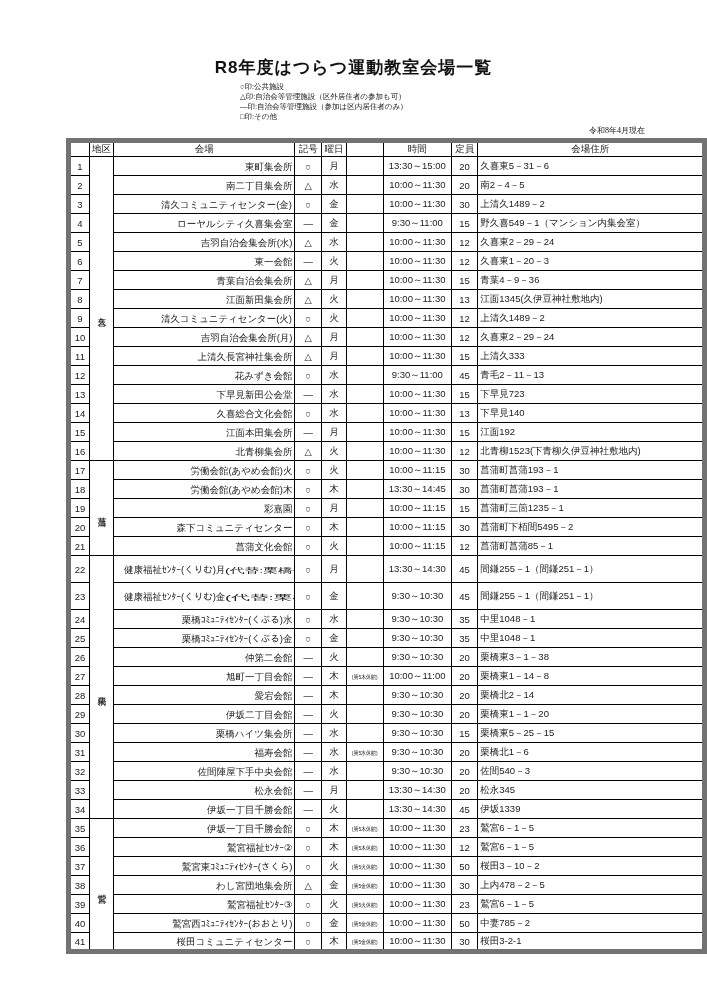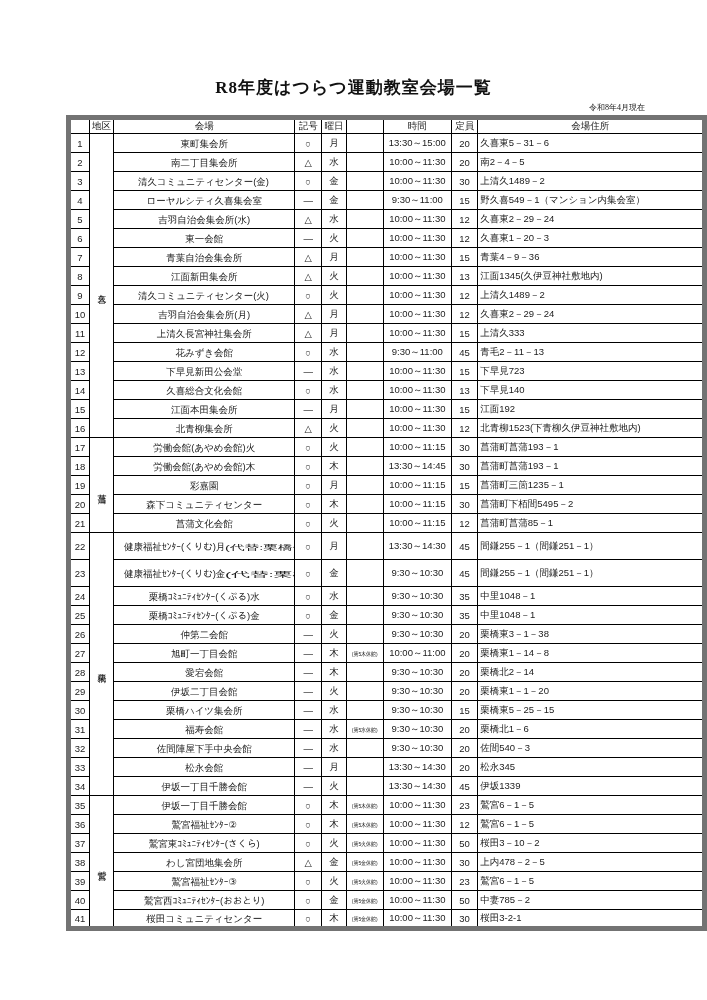--- a/index.html
+++ b/index.html
@@ -2,56 +2,62 @@
 <html><head>
 <meta charset="utf-8">
 <style>
   html,body{margin:0;padding:0;background:#e8e8e8;}
   .page{
     width:707px;height:1000px;background:#ffffff;margin:0 auto;
     position:relative;font-family:"Liberation Sans","DejaVu Sans",sans-serif;
     color:#1a1a1a;overflow:hidden;box-sizing:border-box;
   }
   .title{
-    text-align:center;padding-top:76px;font-size:17px;font-weight:600;
-    letter-spacing:1px;color:#111;font-family:Liberation Serif, serif;
+    text-align:center;padding-top:56px;font-size:17px;font-weight:600;
+    letter-spacing:1px;color:#111;
   }
   .legend{margin:3px 0 0 240px;font-size:7.5px;line-height:10px;color:#111;}
   .asof{width:645px;text-align:right;font-size:8px;margin-top:3px;color:#111;font-family:Liberation Serif, serif;}
   table.venues{
     border-collapse:collapse;margin:2px 0 0 66px;table-layout:fixed;
     border:5px solid #737373;
   }
   table.venues th,table.venues td{
     border:1px solid #000;padding:0 2px;font-weight:normal;
     font-size:9.5px;overflow:hidden;white-space:nowrap;box-sizing:border-box;
   }
   table.venues thead th{height:16px;text-align:center;font-size:9.5px;}
   table.venues tbody tr{height:19px;}
   table.venues tbody tr.tall{height:27px;}
   .c-no{text-align:center;font-size:8.5px;}
   .c-district{text-align:center;vertical-align:middle;padding:0;}
   .vlabel{writing-mode:vertical-rl;text-orientation:upright;font-size:9px;letter-spacing:1px;margin:0 auto;}
-  .c-venue{text-align:center;}
+  .c-venue{text-align:right;}
   .c-venue .v2{font-size:7.5px;line-height:8px;display:block;}
   .c-venue .v1{display:inline-block;line-height:10px;}
   .tall .c-venue .v1{line-height:11px;margin-left:8px;}
   .c-symbol,.c-day{text-align:center;font-size:10px;}
   .c-note{text-align:center;padding:0;}
   .c-note span{display:inline-block;font-size:6px;transform:scaleX(0.82);transform-origin:center;white-space:nowrap;}
   .c-time{text-align:center;font-size:9px;}
   .c-capacity{text-align:center;font-size:9px;}
   .c-address{text-align:left;font-size:9px;}
   .c-address span,.c-venue .v1{white-space:nowrap;}
 </style>
 </head>
 <body>
 
 <div class="page">
   <div class="title">R8年度はつらつ運動教室会場一覧</div>
+  <div class="legend">
+    <div>○印:公共施設</div>
+    <div>△印:自治会等管理施設（区外居住者の参加も可）</div>
+    <div>―印:自治会等管理施設（参加は区内居住者のみ）</div>
+    <div>□印:その他</div>
+  </div>
   <div class="asof">令和8年4月現在</div>
 
   <table class="venues">
     <colgroup>
       <col style="width:22px">
         <col style="width:19px">
         <col style="width:110px">
       <col style="width:27px">
         <col style="width:26px">
         <col style="width:35px">

